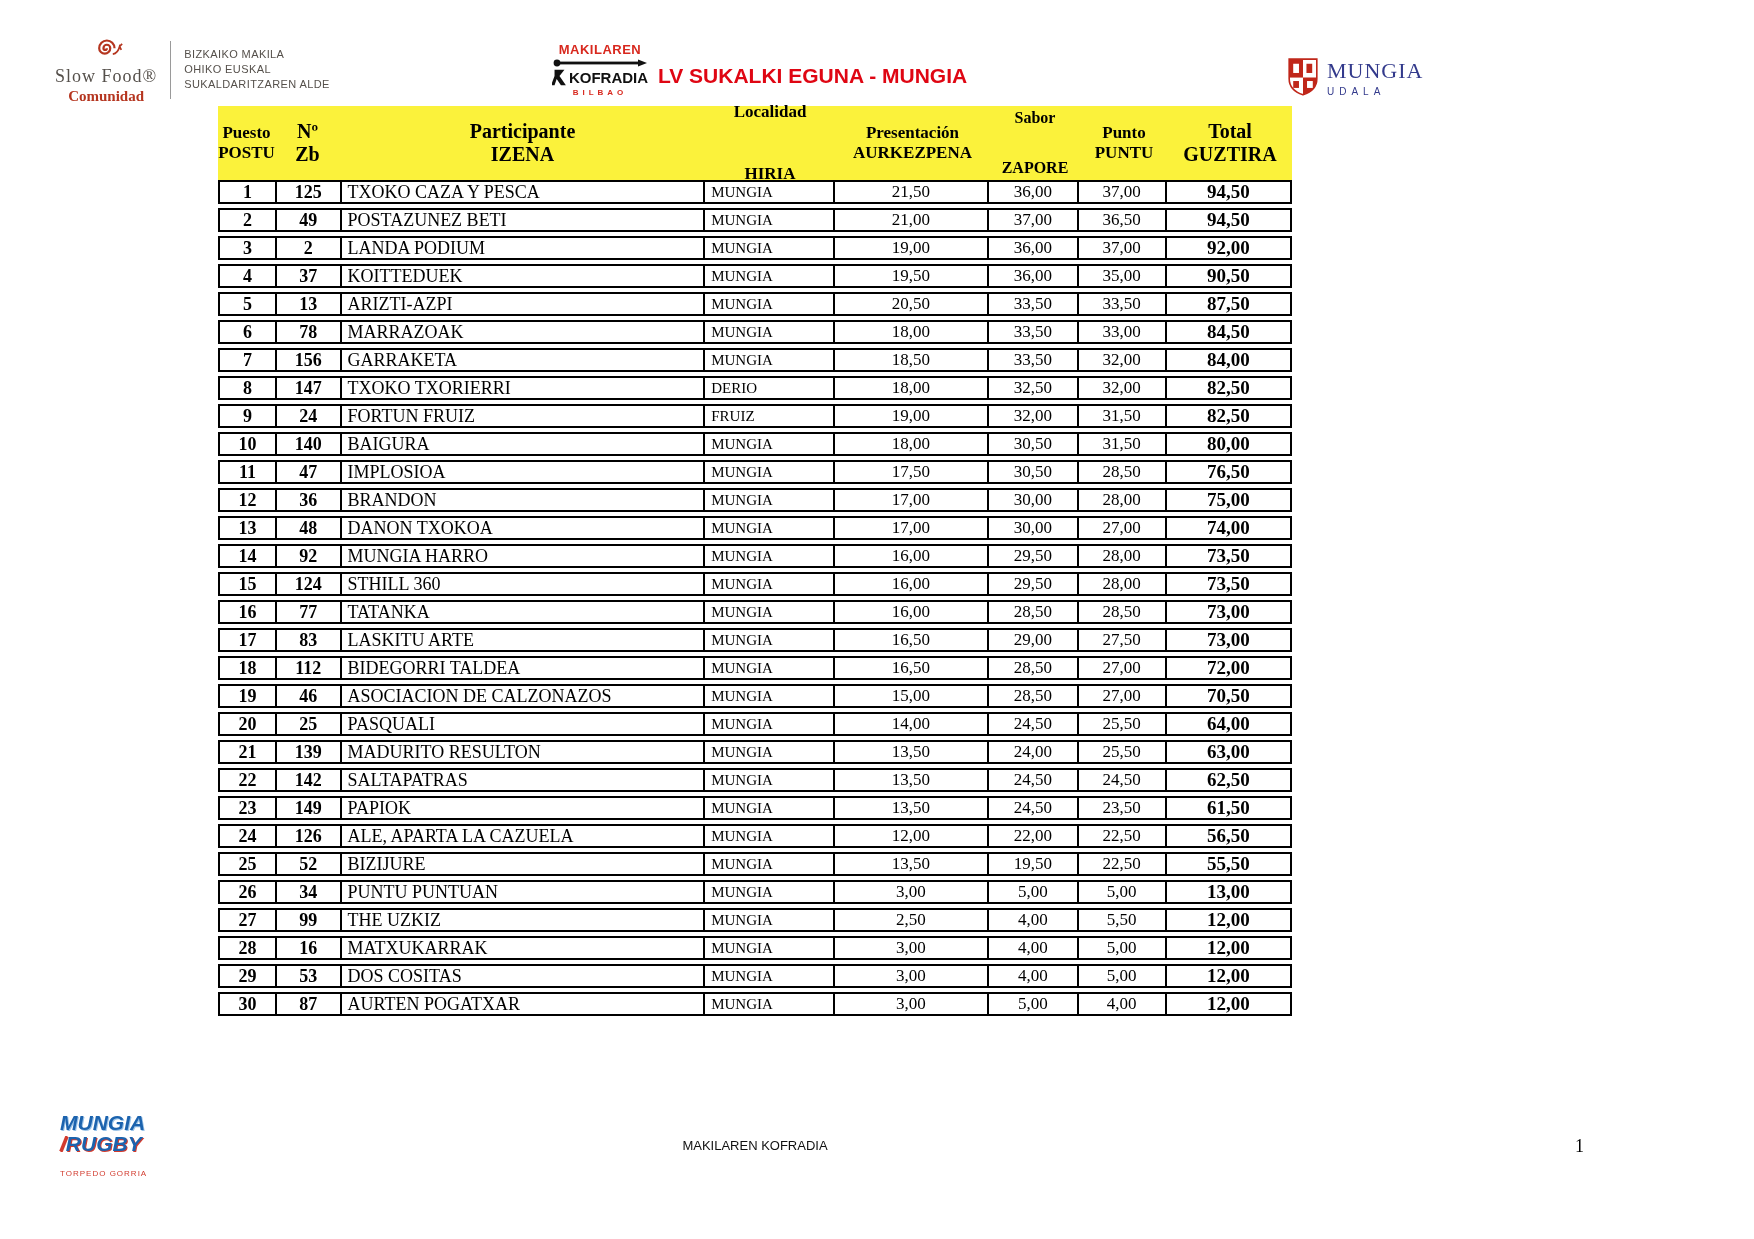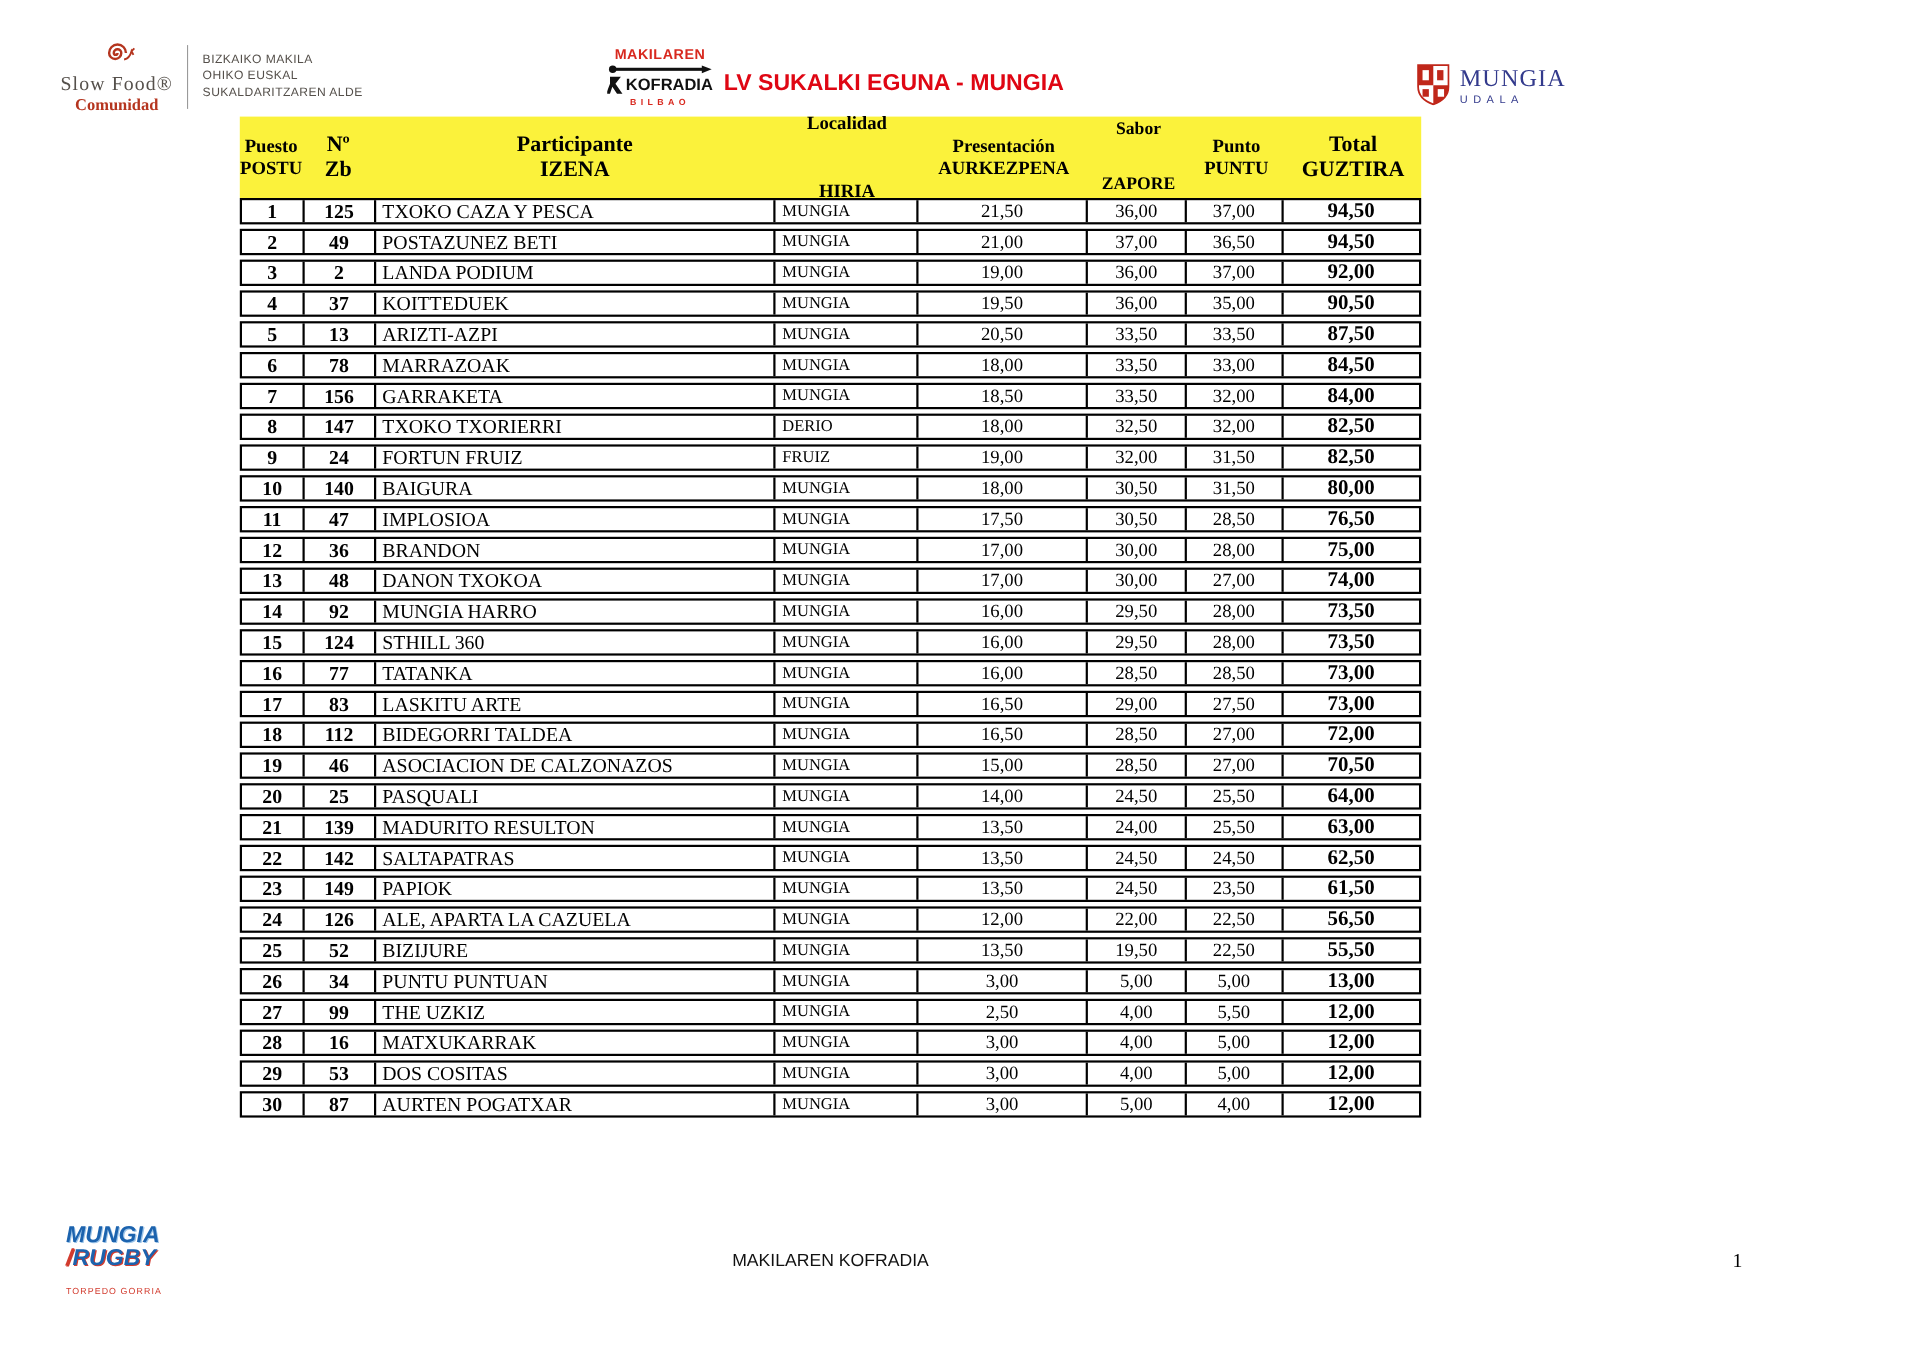--- a/index.html
+++ b/index.html
@@ -61,21 +61,21 @@
 
   
   .rugby{position:absolute;left:60px;top:1112px;width:110px;text-align:left;
          font-family:"Liberation Sans",sans-serif;font-style:italic;font-weight:900;line-height:1;}
   .rg-1{font-size:21px;color:#1c63ae;text-shadow:1px 1px 0 #9cc4e8;}
   .rg-2{font-size:21px;color:#1c63ae;text-shadow:1px 1px 0 #d23b2e;}
   .rg-slash{color:#d23b2e;}
   .rg-3{font-size:8px;color:#d23b2e;letter-spacing:1px;margin-top:16px;font-style:normal;font-weight:normal;}
 
   .footer-center{position:absolute;left:218px;top:1138px;width:1074px;text-align:center;
-                 font-family:"Liberation Sans",sans-serif;font-size:16px;color:#111;}
+                 font-family:"Liberation Sans",sans-serif;font-size:13px;color:#111;}
   .page-num{position:absolute;left:1575px;top:1136px;font-family:"Liberation Serif",serif;font-size:18px;}
 </style>
 </head>
 <body>
 
 <div class="page">
 
   <div class="slowfood">
     <div class="sf-col">
       <svg width="34" height="30" viewBox="0 0 40 34">

